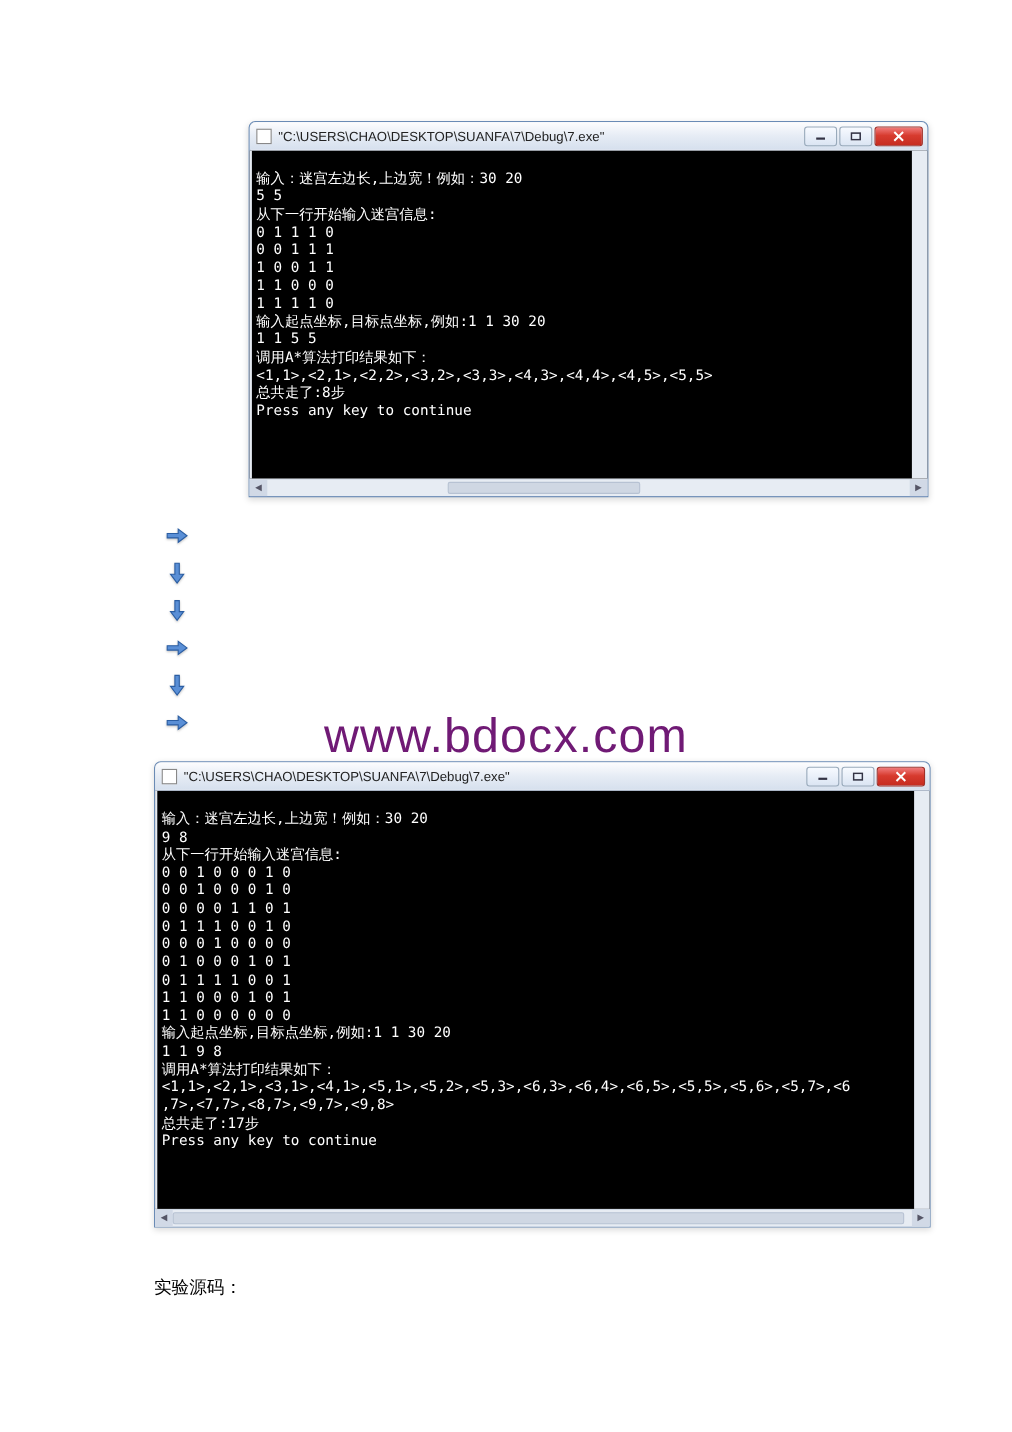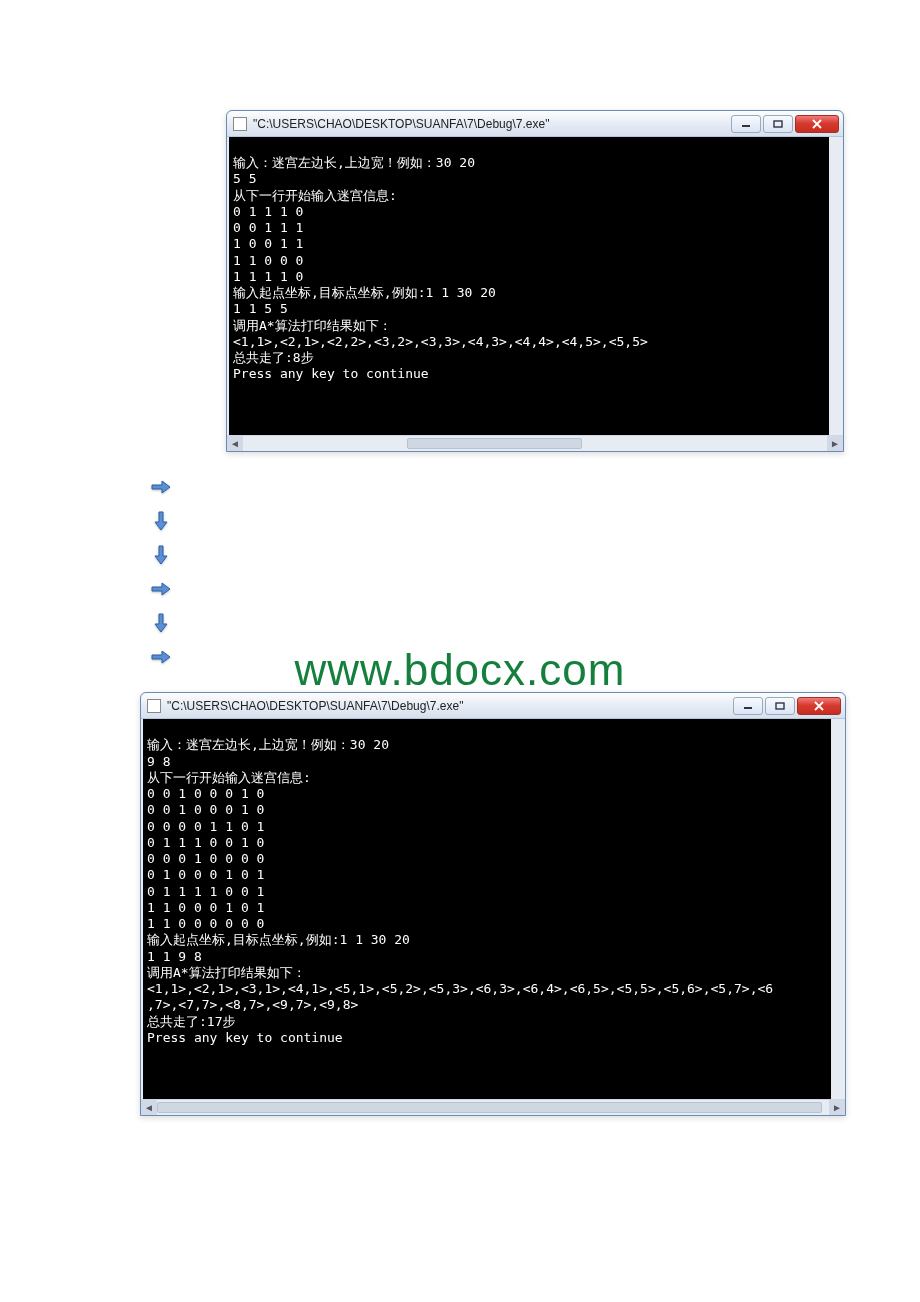--- a/index.html
+++ b/index.html
@@ -119,21 +119,21 @@
     margin: 12px 0;
   }
   .arrows svg { display:block; filter: drop-shadow(0 1px 1px rgba(0,0,0,.25)); }
 
   
   .watermark {
     position: absolute;
     left: 50%; transform: translateX(-50%);
     top: 648px;
     font: 44px/1 "Segoe UI", Arial, sans-serif;
-    color: #15803d;
+    color: #701a75;
     letter-spacing: 1px;
     pointer-events: none;
     user-select: none;
   }
 
   
   .win.first  { width: 618px; margin-left: 86px; }
   .win.first  .console { min-height: 250px; }
   .win.second { width: 706px; margin-left: 0; }
   .win.second .console { min-height: 334px; }
@@ -258,16 +258,17 @@
       <div class="hscroll">
         <div class="arrow">◄</div>
         <div class="track">
           <div class="thumb"></div>
         </div>
         <div class="arrow">►</div>
       </div>
     </div>
   </div>
 
+  <div class="section-label" style="margin-top:42px;">实验源码：</div>
 
 </div>
 
 <div class="watermark">www.bdocx.com</div>
 
 </body></html>

